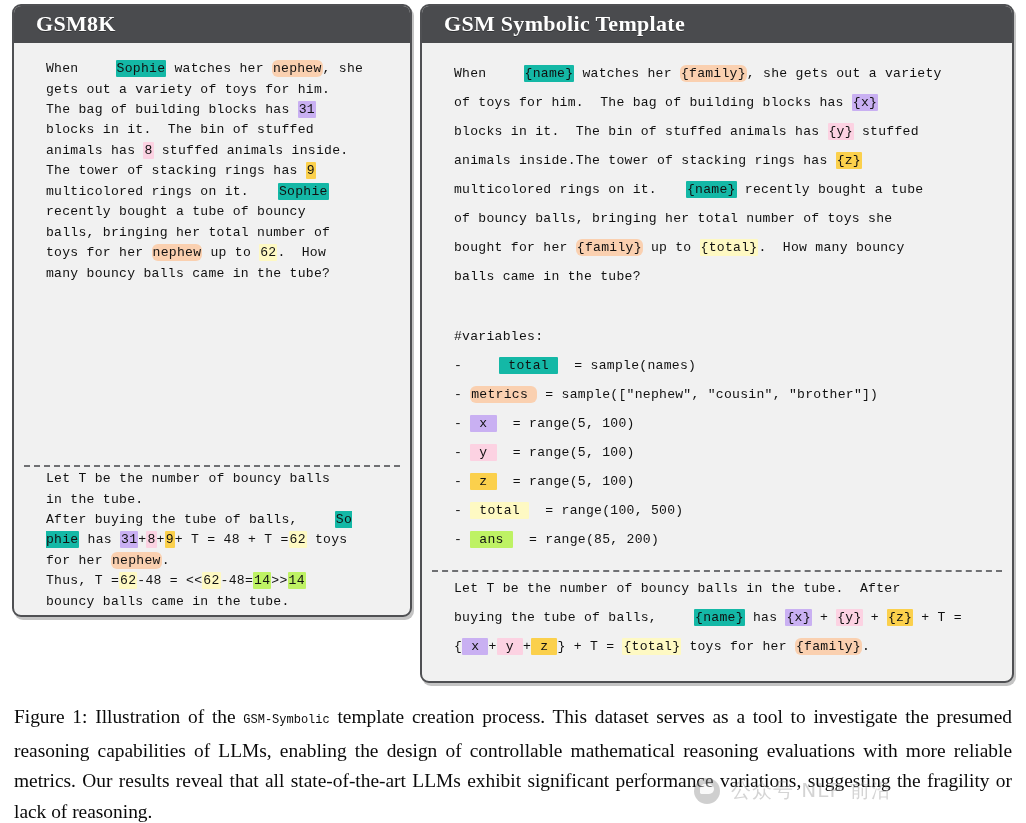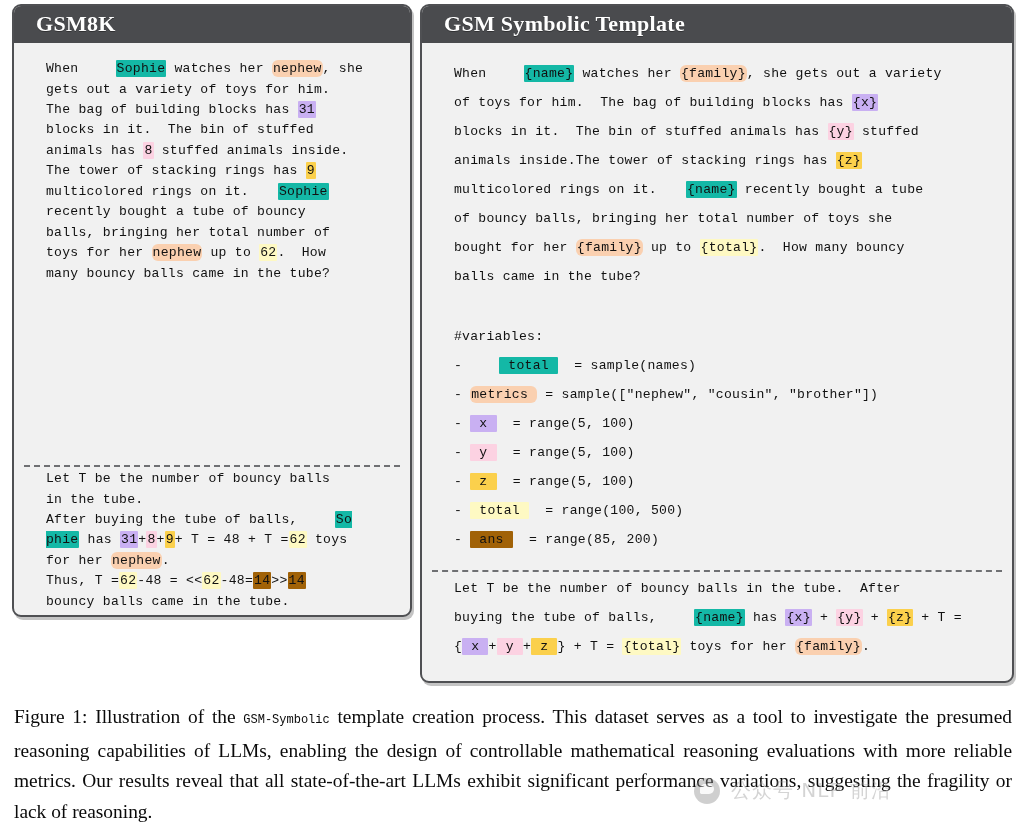--- a/index.html
+++ b/index.html
@@ -71,21 +71,21 @@
   .spacer-right { height: 16px; }
 
   
   .hl { border-radius: 1px; padding: 1px 1px; }
   .hl-blue   { background: #14b8a6; margin-left: 29px; }
   .hl-peach  { background: #fad0b0; border-radius: 6px; }
   .hl-purple { background: #c9b0f2; }
   .hl-pink   { background: #fcd2e2; }
   .hl-yellow { background: #fbd04c; }
   .hl-green  { background: #fef9c3; }
-  .hl-gray   { background: #a16207; }
+  .hl-gray   { background: #bef264; }
 
   
   #caption {
     position: absolute;
     left: 14px; top: 702px;
     width: 998px;
     font-family: "Liberation Serif", serif;
     font-size: 19.4px;
     line-height: 30.6px;
     color: #0a0a0a;

